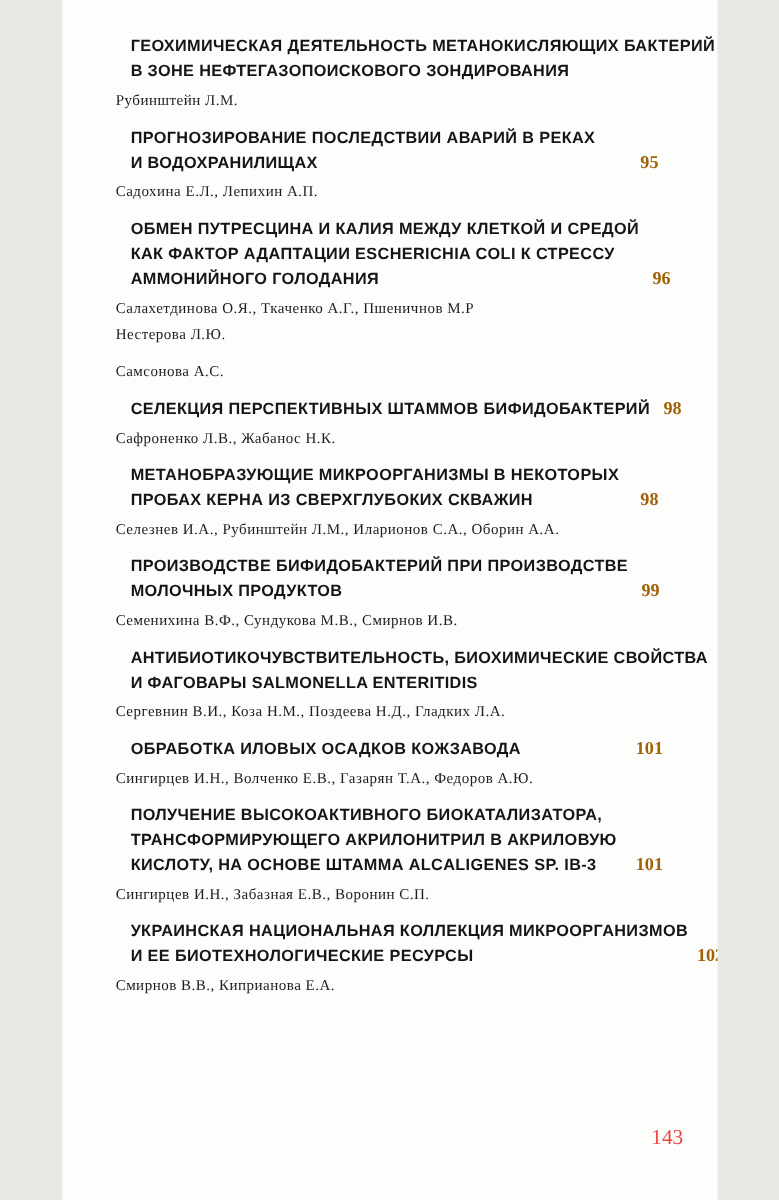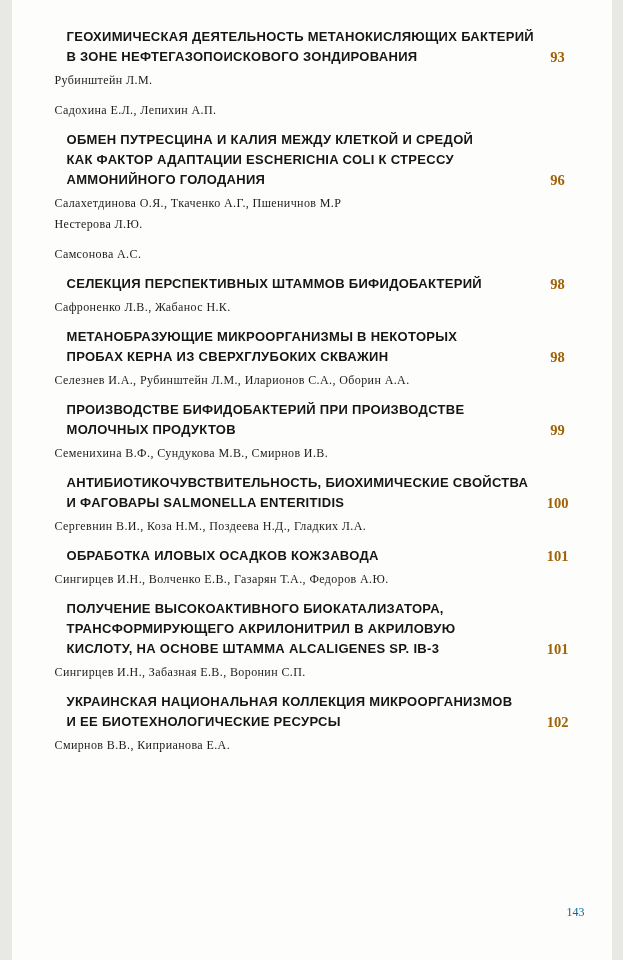--- a/index.html
+++ b/index.html
@@ -2,21 +2,21 @@
 <html><head>
 <meta charset="utf-8">
 <style>
   html, body {
     margin: 0;
     padding: 0;
     background: #e8e8e4;
   }
   .page {
     position: relative;
-    width: 600px;
+    width: 524px;
     height: 960px;
     margin: 0 auto;
     background: #fdfdfb;
     overflow: hidden;
     box-sizing: border-box;
   }
   .toc-list {
     padding: 27px 36px 0 43px;
   }
   .entry {
@@ -53,38 +53,43 @@
     line-height: 21px;
     letter-spacing: 0.4px;
     color: #1c1c1c;
     white-space: pre;
   }
   .folio {
     position: absolute;
     right: 27px;
     bottom: 40px;
     font-family: "Liberation Serif", serif;
-    font-size: 12px;
-    color: #0369a1;
+    font-size: 17px;
+    color: #ef4444;
   }
 </style>
 </head>
 <body>
 
 <div class="page">
   <div class="toc-list">
       <div class="entry">
         <div class="title-row">
           <div class="title">ГЕОХИМИЧЕСКАЯ ДЕЯТЕЛЬНОСТЬ МЕТАНОКИСЛЯЮЩИХ БАКТЕРИЙ
 В ЗОНЕ НЕФТЕГАЗОПОИСКОВОГО ЗОНДИРОВАНИЯ</div>
           <div class="pagenum">93</div>
         </div>
         <div class="authors">Рубинштейн Л.М.</div>
       </div>
       <div class="entry">
+        <div class="title-row">
+          <div class="title">ПРОГНОЗИРОВАНИЕ ПОСЛЕДСТВИИ АВАРИЙ В РЕКАХ
+И ВОДОХРАНИЛИЩАХ</div>
+          <div class="pagenum">95</div>
+        </div>
         <div class="authors">Садохина Е.Л., Лепихин А.П.</div>
       </div>
       <div class="entry">
         <div class="title-row">
           <div class="title">ОБМЕН ПУТРЕСЦИНА И КАЛИЯ МЕЖДУ КЛЕТКОЙ И СРЕДОЙ
 КАК ФАКТОР АДАПТАЦИИ ESCHERICHIA COLI К СТРЕССУ
 АММОНИЙНОГО ГОЛОДАНИЯ</div>
           <div class="pagenum">96</div>
         </div>
         <div class="authors">Салахетдинова О.Я., Ткаченко А.Г., Пшеничнов М.Р

